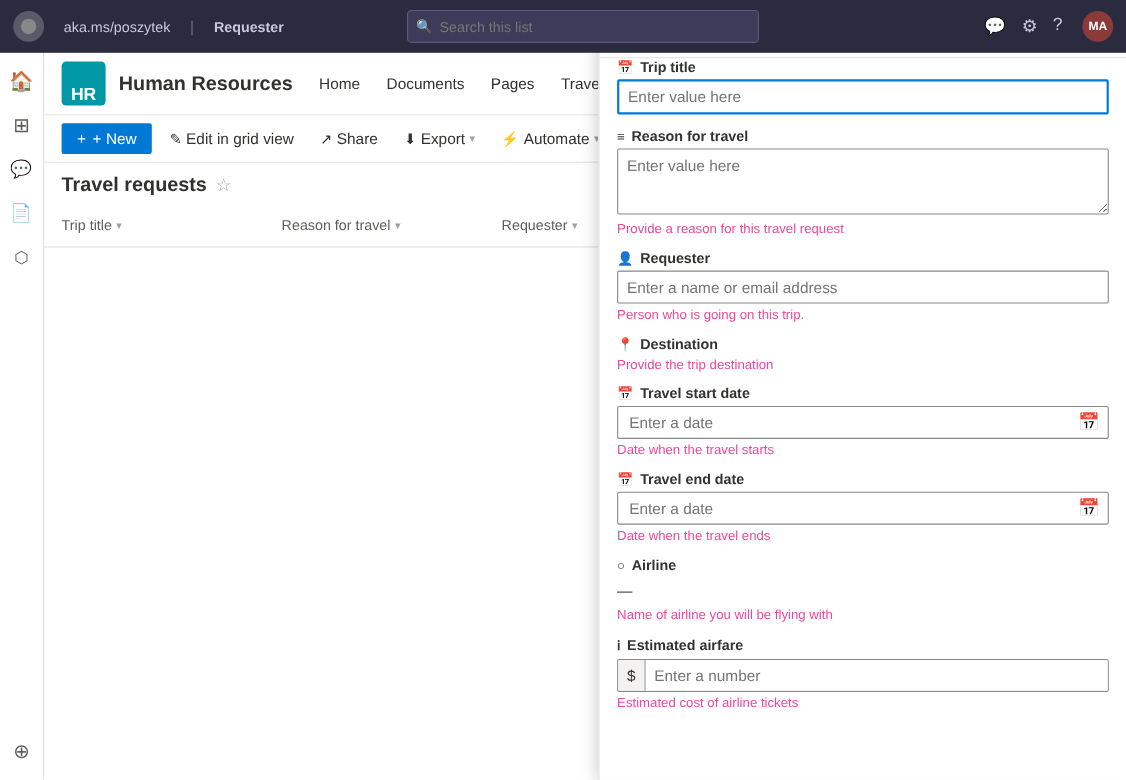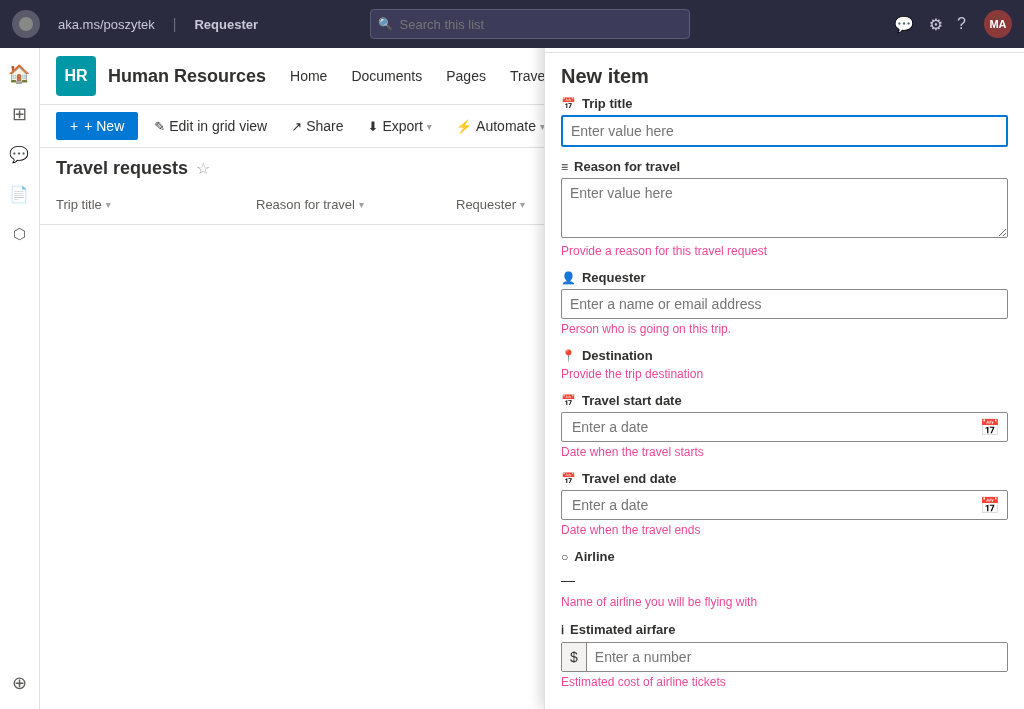--- a/index.html
+++ b/index.html
@@ -33,21 +33,21 @@
       display: flex; flex-direction: column;
     }
 
     
     .site-header {
       display: flex; align-items: center; padding: 8px 16px; border-bottom: 1px solid #e0e0e0;
       background: #fff;
     }
     .site-logo {
       width: 40px; height: 40px; background: #0097a7; border-radius: 4px;
-      display: flex; align-items: center; justify-content: center;
+      display: flex; align-items: flex-end; justify-content: center;
       color: #fff; font-weight: 700; font-size: 16px; margin-right: 12px; flex-shrink: 0;
     }
     .site-title { font-size: 18px; font-weight: 600; color: #323130; margin-right: 12px; }
     .site-nav { display: flex; gap: 0; }
     .site-nav-item {
       padding: 8px 12px; color: #323130; font-size: 14px; cursor: pointer; white-space: nowrap;
     }
     .site-nav-edit { color: #0078d4; padding: 8px 12px; cursor: pointer; font-size: 14px; }
 
     
@@ -285,21 +285,20 @@
     </button>
     <button class="panel-btn">
       <span>🔗</span>
       <span>Copy link</span>
     </button>
     <button class="panel-icon-btn" style="margin-left:auto;">⤢</button>
     <button class="panel-icon-btn">···</button>
     <button class="panel-icon-btn">✕</button>
   </div>
 
-  <div class="panel-title">New item</div>
 
   <div class="panel-body">
 
     <div class="field-group">
       <div class="field-label">
         <span style="font-size:12px;">📅</span>
         <span>Trip title</span>
       </div>
       <input class="field-input focused" type="text" placeholder="Enter value here" style="">
     </div>

